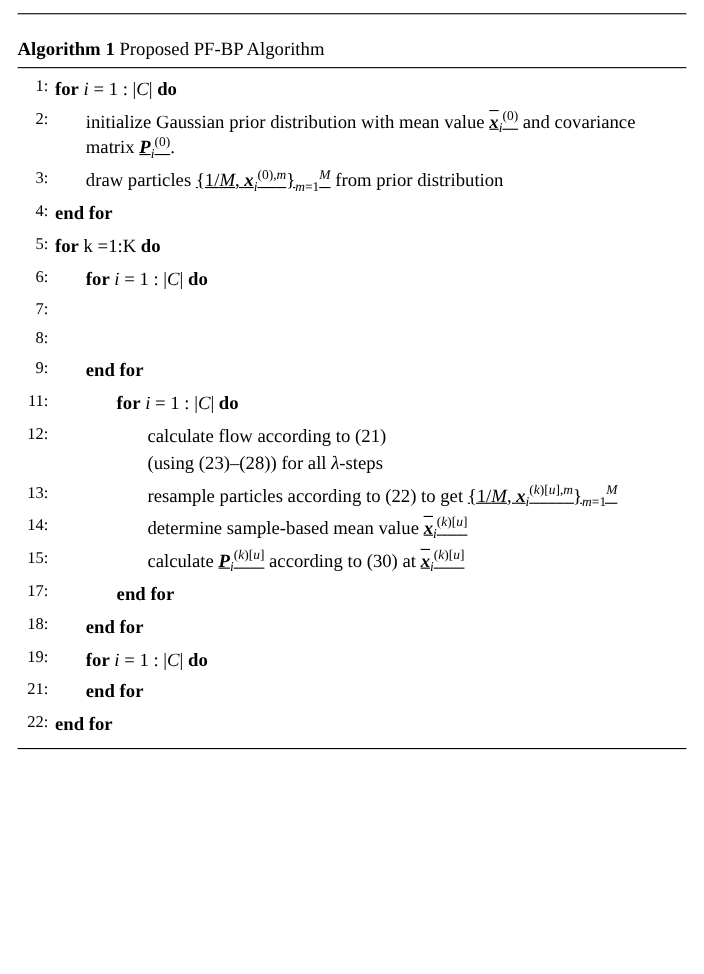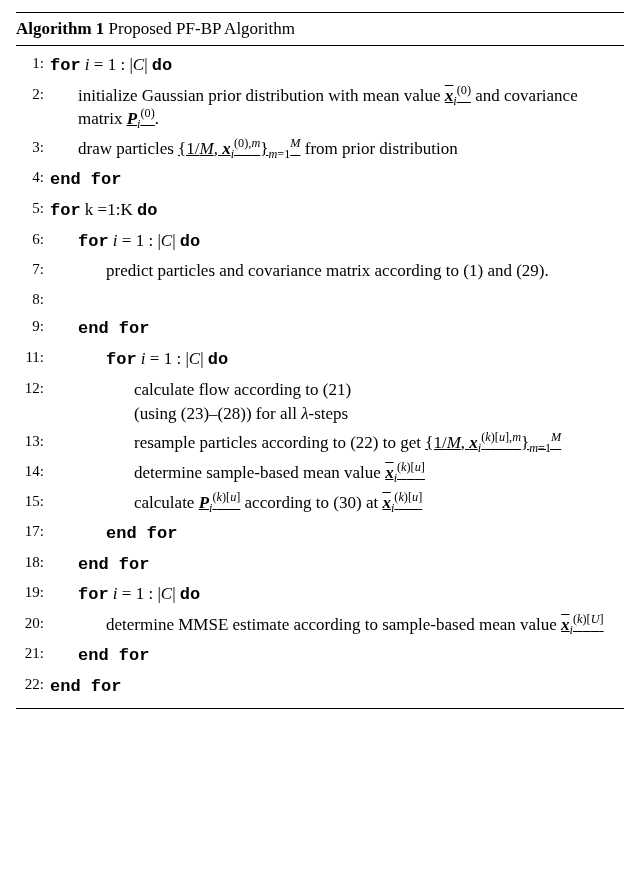--- a/index.html
+++ b/index.html
@@ -15,20 +15,21 @@
   }
   .algo-box {
     border-top: 1.2px solid #000;
     border-bottom: 1.2px solid #000;
     padding: 2px 0 6px 0;
   }
   .algo-title {
     border-bottom: 0.8px solid #000;
     padding: 2px 0 4px 0;
     font-size: 17px;
+    margin-top: 16px;
   }
   .algo-title b {
     font-weight: bold;
   }
   .lines {
     padding-top: 4px;
   }
   .line {
     display: flex;
     align-items: flex-start;
@@ -42,21 +43,21 @@
     padding-right: 6px;
     font-size: 15px;
   }
   .content {
     flex: 1 1 auto;
   }
   .ind0 { padding-left: 0px; }
   .ind1 { padding-left: 28px; }
   .ind2 { padding-left: 56px; }
   .ind3 { padding-left: 84px; }
-  .kw { font-weight: bold; font-family: Liberation Mono, monospace; }
+  .kw { font-weight: bold; }
 
   
   .mi { font-style: italic; font-family: "Times New Roman", serif; }
   .bi { font-style: italic; font-weight: bold; font-family: "Times New Roman", serif; }
   .cal { font-family: "Times New Roman", serif; font-style: italic; }
   .sup { font-size: 0.72em; vertical-align: super; line-height: 0; }
   .sub { font-size: 0.72em; vertical-align: sub; line-height: 0; }
   .ovl { text-decoration: overline; text-decoration-thickness: 1px; }
   .nowrap { white-space: nowrap; text-decoration: underline; }
 </style>
@@ -92,21 +93,20 @@
       <div class="line">
         <div class="lineno">5:</div>
         <div class="content ind0"><span class="kw">for</span> k =1:K <span class="kw">do</span></div>
       </div>
       <div class="line">
         <div class="lineno">6:</div>
         <div class="content ind1"><span class="kw">for</span> <span class="mi">i</span> = 1 : |<span class="cal">C</span>| <span class="kw">do</span></div>
       </div>
       <div class="line">
         <div class="lineno">7:</div>
-        <div class="content ind2">predict particles and covariance matrix according to (1) and (29).</div>
       </div>
       <div class="line">
         <div class="lineno">8:</div>
       </div>
       <div class="line">
         <div class="lineno">9:</div>
         <div class="content ind1"><span class="kw">end for</span></div>
       </div>
       <div class="line">
         <div class="lineno">11:</div>
@@ -134,24 +134,20 @@
       </div>
       <div class="line">
         <div class="lineno">18:</div>
         <div class="content ind1"><span class="kw">end for</span></div>
       </div>
       <div class="line">
         <div class="lineno">19:</div>
         <div class="content ind1"><span class="kw">for</span> <span class="mi">i</span> = 1 : |<span class="cal">C</span>| <span class="kw">do</span></div>
       </div>
       <div class="line">
-        <div class="lineno">20:</div>
-        <div class="content ind2">determine MMSE estimate according to sample-based mean value <span class="nowrap"><span class="bi ovl">x</span><span class="sub"><span class="mi">i</span></span><span class="sup">(<span class="mi">k</span>)[<span class="mi">U</span>]</span></span></div>
-      </div>
-      <div class="line">
         <div class="lineno">21:</div>
         <div class="content ind1"><span class="kw">end for</span></div>
       </div>
       <div class="line">
         <div class="lineno">22:</div>
         <div class="content ind0"><span class="kw">end for</span></div>
       </div>
     </div>
 
 </div>

